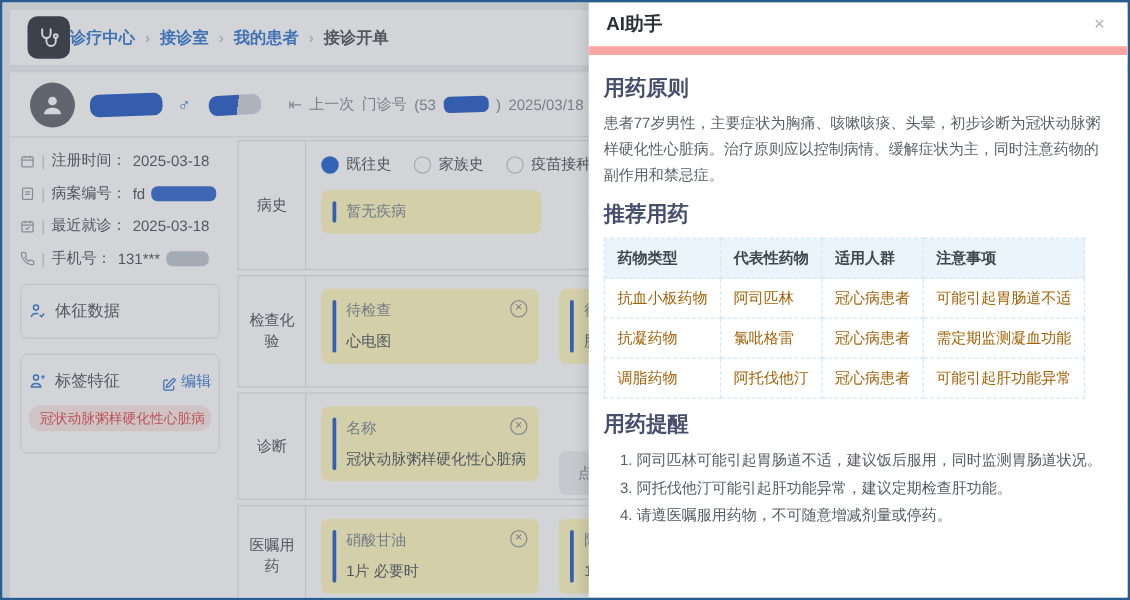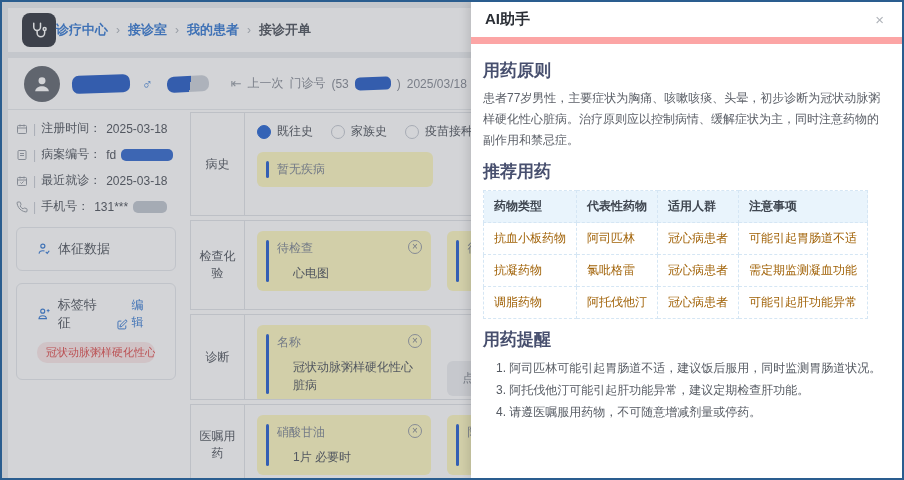--- a/index.html
+++ b/index.html
@@ -33,21 +33,21 @@
 
   .body-cols { flex:1; display:flex; overflow:hidden; }
 
   
   .sidebar { width:180px; flex:0 0 auto; padding:10px 12px 0 8px; }
   .info-row { display:flex; align-items:center; gap:5px; font-size:12px; color:#565b63; margin-bottom:9px; white-space:nowrap; }
   .info-row svg { width:12px; height:12px; flex:0 0 auto; }
   .pipe { color:#c9cdd3; }
   .blob-case { width:52px; height:12px; background:#3a6fd0; border-radius:5px; }
   .blob-phone { width:34px; height:12px; background:#c3c9d2; border-radius:5px; }
-  .side-card { border:1px solid #e7e9ed; border-radius:6px; padding:12px 20px; margin-top:12px; }
+  .side-card { border:1px solid #e7e9ed; border-radius:6px; padding:12px 6px; margin-top:12px; }
   .side-card-head { display:flex; align-items:center; gap:7px; font-size:13px; color:#565b63; }
   .side-card-head svg { width:14px; height:14px; }
   .edit-link { margin-left:auto; color:#3e7fd4; font-size:12px; display:flex; align-items:flex-end; gap:4px; cursor:pointer; }
   .edit-link svg { width:12px; height:12px; }
   .tag-pill { display:inline-block; margin-top:10px; background:#fbe9e9; color:#e05454; font-size:11px; padding:3px 9px; border-radius:10px; white-space:nowrap; max-width:100%; overflow:hidden; }
 
   
   .form-area { flex:1; display:flex; flex-direction:column; gap:4px; padding:2px 0 0 2px; overflow:hidden; }
   .frow { display:flex; border:1px solid #e2e5e9; background:#fff; flex:0 0 auto; }
   .frow:last-child { flex:1; border-bottom:none; }
@@ -55,21 +55,21 @@
   .frow-content { flex:1; padding:10px 12px; overflow:hidden; }
 
   .radio-group { display:flex; align-items:center; gap:18px; margin-bottom:12px; white-space:nowrap; }
   .radio { display:inline-flex; align-items:center; gap:6px; font-size:12px; color:#565b63; cursor:pointer; }
   .rdot { width:14px; height:14px; border-radius:50%; border:1px solid #c6cbd2; background:#fff; flex:0 0 auto; }
   .radio.sel .rdot { background:#2e6bd4; border-color:#2e6bd4; }
 
   .fcard { display:inline-block; width:174px; background:#fef9c3; border-radius:6px; padding:9px 10px 9px 20px; position:relative; vertical-align:top; margin-right:12px; }
   .fcard::before { content:""; position:absolute; left:9px; top:9px; bottom:9px; width:3px; background:#2e66d0; border-radius:2px; }
   .fcard .t { font-size:12px; color:#828a96; margin-bottom:7px; }
-  .fcard .s { font-size:12px; color:#565b63; line-height:1.5;margin-left:16px; }
+  .fcard .s { font-size:12px; color:#565b63; line-height:1.5; }
   .fcard.single .t { margin-bottom:0; }
   .cclose { position:absolute; top:9px; right:9px; width:14px; height:14px; border:1px solid #9aa0a8; border-radius:50%; color:#858b94; font-size:10px; line-height:12px; text-align:center; cursor:pointer; }
   .add-btn { display:inline-block; background:#eef0f2; color:#8a8f98; font-size:12px; padding:9px 15px; border-radius:6px; margin-top:36px; vertical-align:top; cursor:pointer; }
 
   
   .ai-panel { position:absolute; top:0; right:0; width:431px; height:100%; background:#fff; z-index:10; box-shadow:-3px 0 9px rgba(0,0,0,0.12); display:flex; flex-direction:column; }
   .panel-header { height:42px; flex:0 0 auto; display:flex; align-items:center; justify-content:space-between; padding:0 18px 0 14px; border-bottom:7px solid #fca5a5;gap:40px; }
   .panel-title { font-size:15px; font-weight:700; color:#2b2f36; }
   .panel-close { color:#b0b4ba; font-size:15px; cursor:pointer; }
   .panel-body { flex:1; padding:6px 18px 0 12px; overflow:hidden; }

